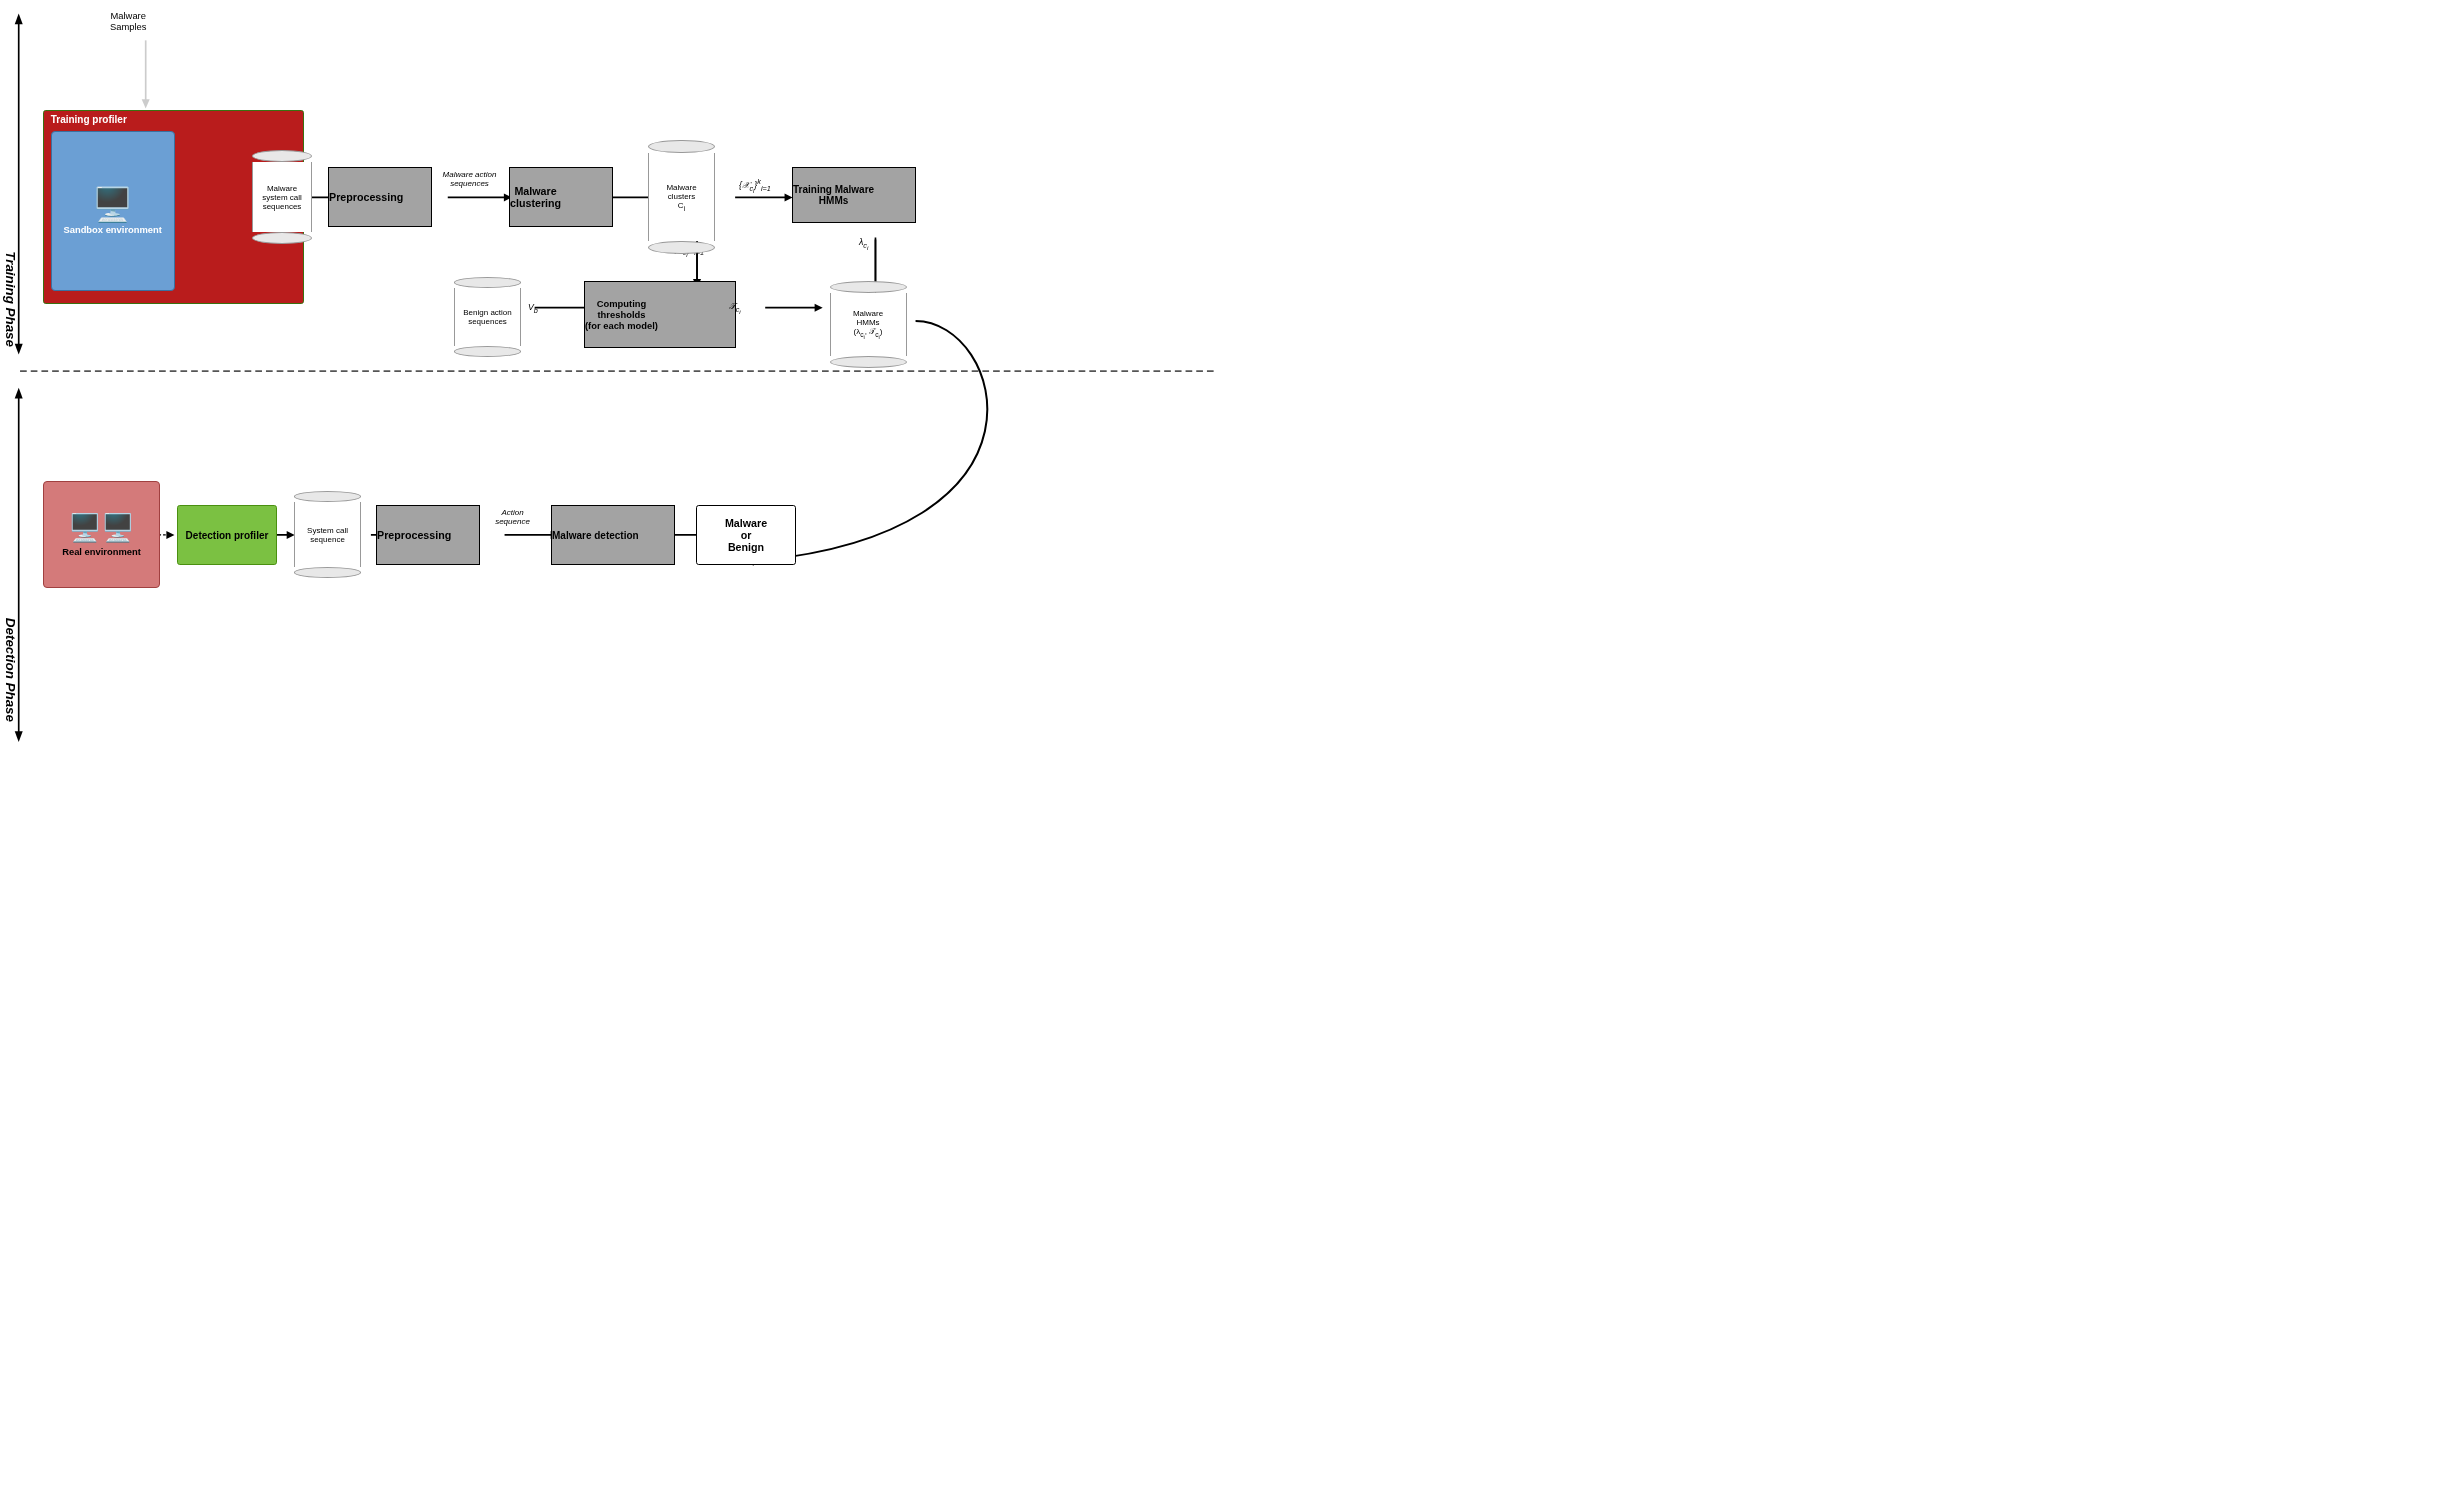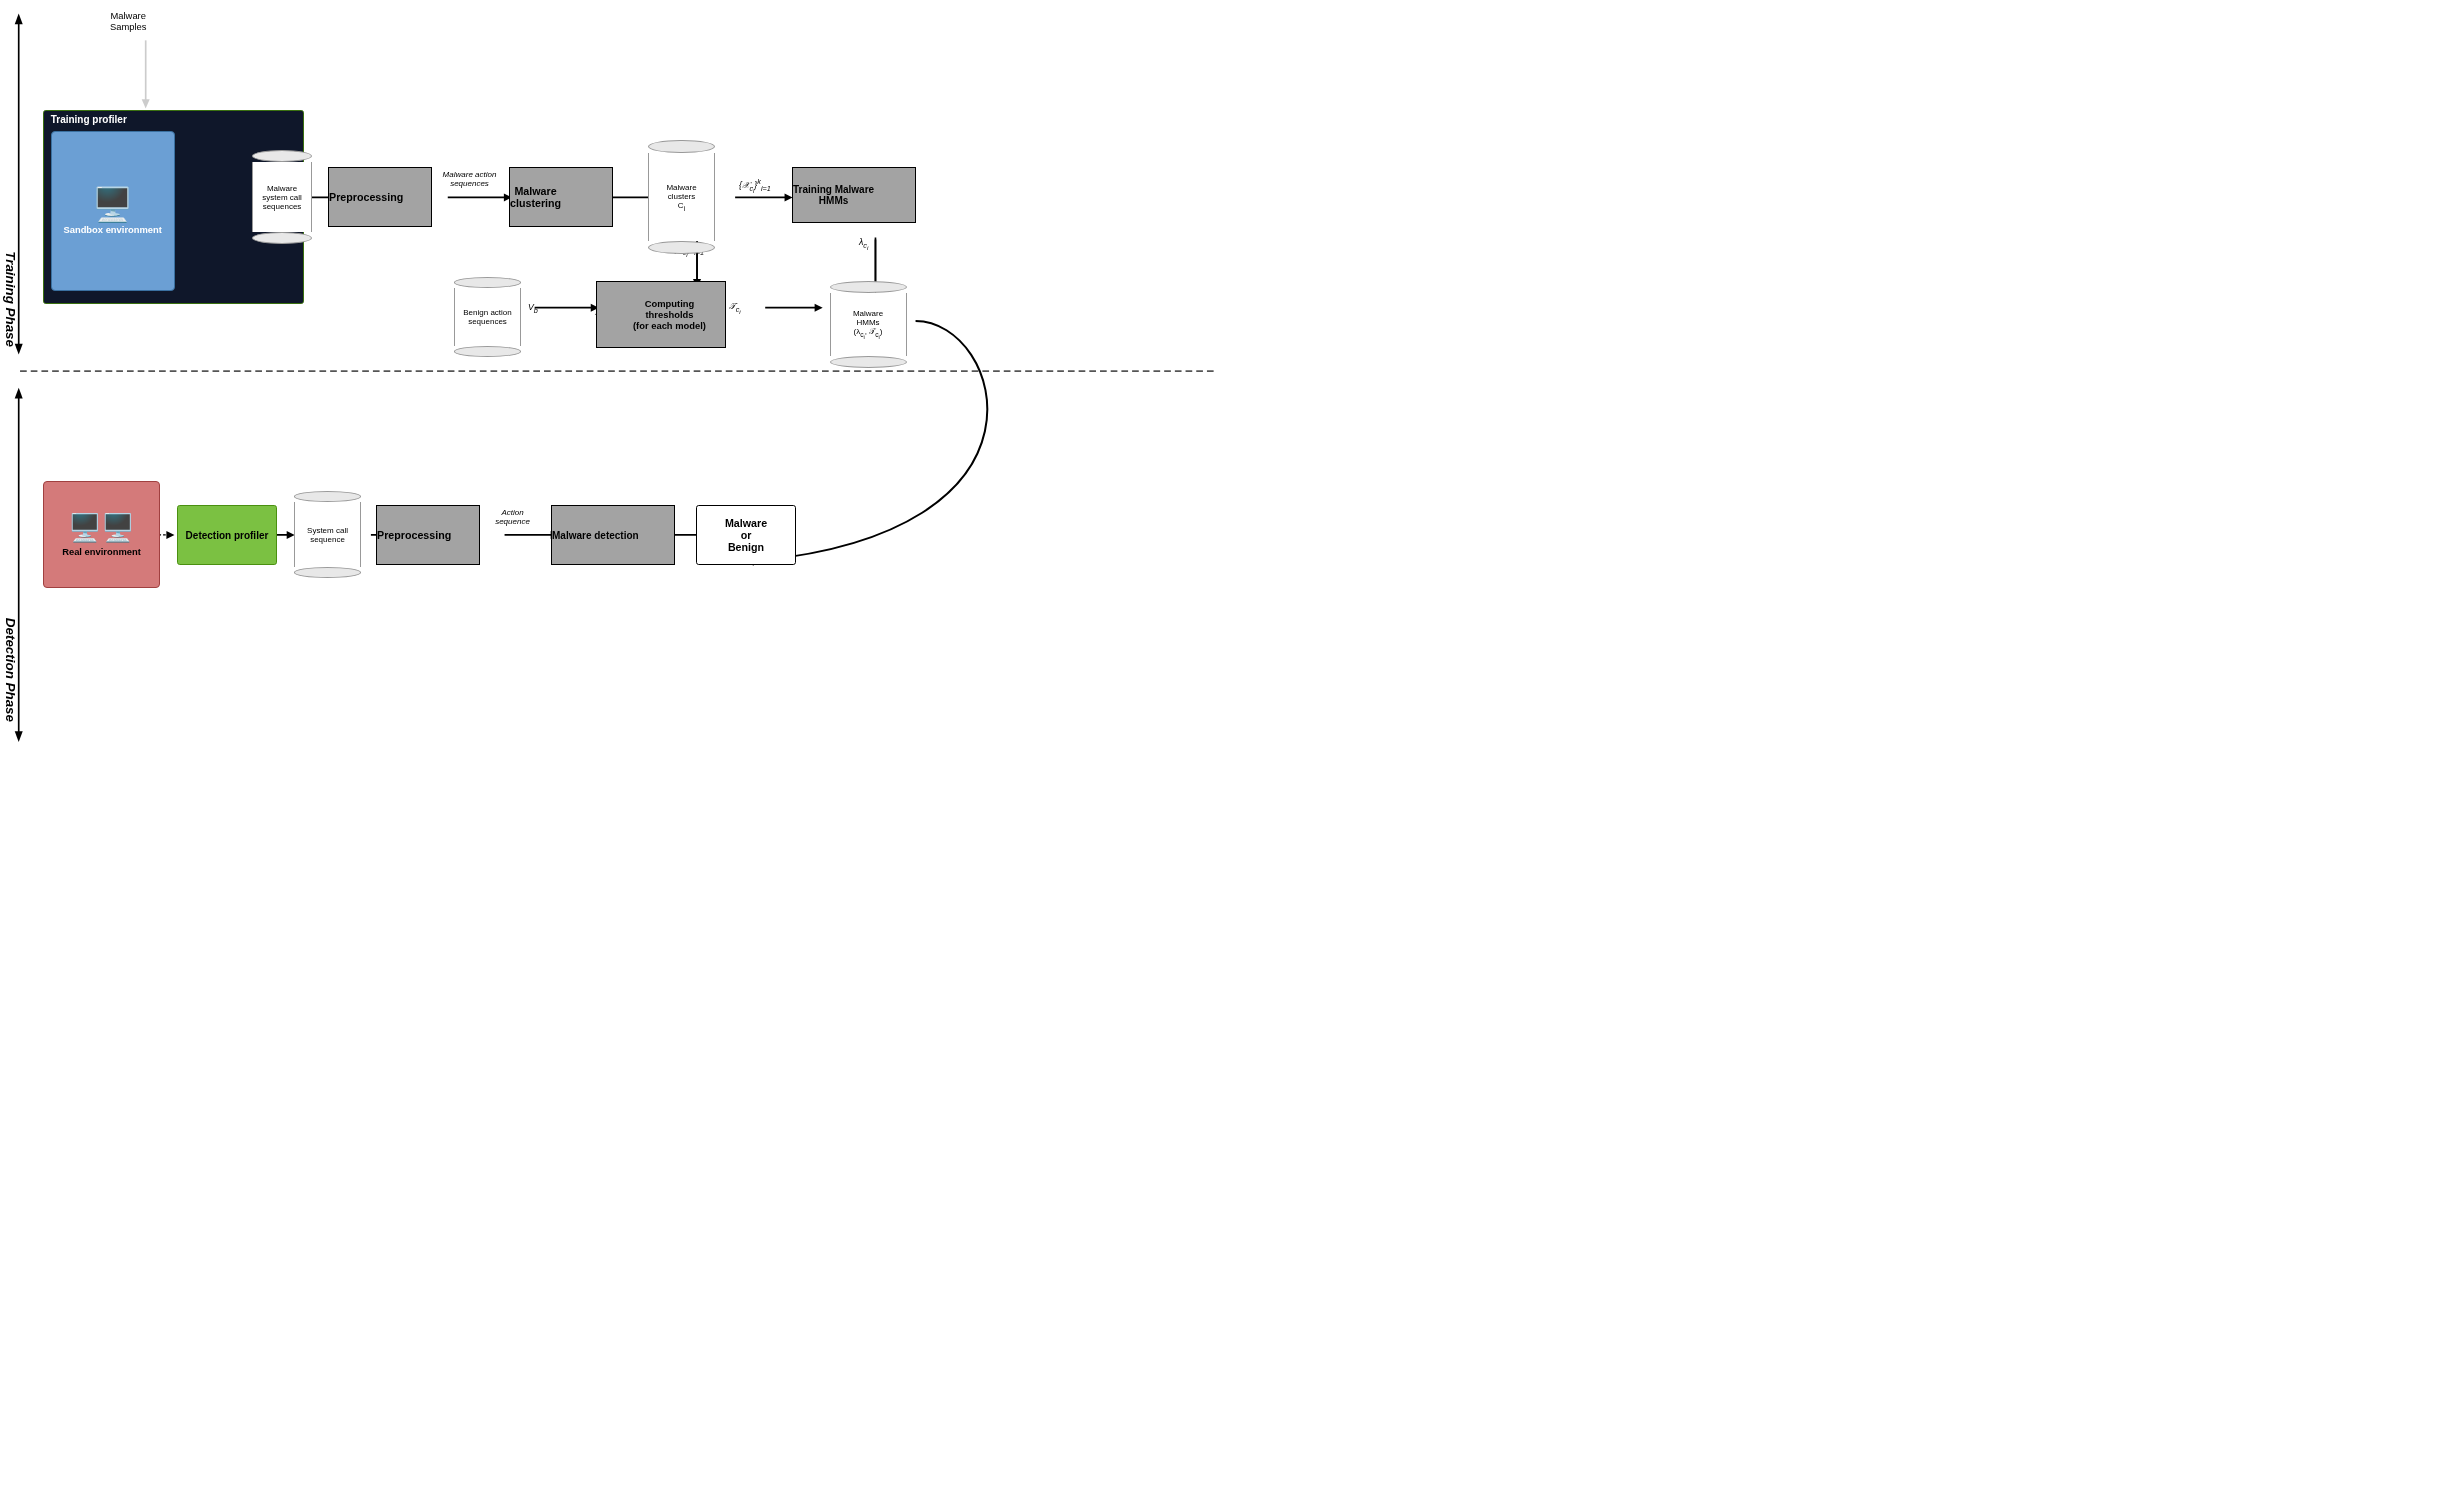--- a/index.html
+++ b/index.html
@@ -38,21 +38,21 @@
       display: flex;
       align-items: center;
       text-align: center;
       font-size: 10px;
       font-weight: bold;
     }
 
     
     .training-profiler-box {
       position: absolute;
-      background: #0f172a;
+      background: #b91c1c;
       border: 1.7px solid #3a7010;
       border-radius: 2.7px;
       padding-left: 34px;
     }
 
     .sandbox-box {
       position: absolute;
       background: #6b9fd4;
       border: 1.7px solid #3a70a0;
       border-radius: 4px;
@@ -296,21 +296,21 @@
     <div style="width:67px; height:10.7px; background:#e8e8e8; border:1.3px solid #999; border-radius:50%; position:relative; z-index:2;"></div>
     <div style="width:67px; flex:1; background:#fff; border-left:1.3px solid #999; border-right:1.3px solid #999; display:flex; align-items:center; justify-content:center; text-align:center; font-size:8px; padding:1px;">
       <span style="font-size:8px; white-space:pre-line;">Benign action
 sequences</span>
     </div>
     <div style="width:67px; height:10.7px; background:#e8e8e8; border:1.3px solid #999; border-radius:50%; position:relative; z-index:2;"></div>
   </div>
 
   <div style="position:absolute; left:528px; top:302px; font-size:8.7px; font-style:italic;">V<sub>b</sub></div>
 
-  <div class="box" style="left:596px; top:281px; width:130px; height:67px;padding-left:36px;">
+  <div class="box" style="left:584px; top:281px; width:152px; height:67px;">
     <span style="font-size:9.4px; font-weight:bold; white-space:pre-line;">Computing
 thresholds
 (for each model)</span>
   </div>
 
   <div style="position:absolute; left:729px; top:301px; font-size:8.7px; font-style:italic;">𝒯<sub>c<sub>i</sub></sub></div>
 
   <div style="position:absolute; left:823px; top:281px; width:90px; height:87px; display:flex; flex-direction:column; align-items:center;">
     <div style="width:77px; height:12px; background:#e8e8e8; border:1.3px solid #999; border-radius:50%; position:relative; z-index:2;"></div>
     <div style="width:77px; flex:1; background:#fff; border-left:1.3px solid #999; border-right:1.3px solid #999; display:flex; align-items:center; justify-content:center; text-align:center; font-size:8px; padding:1.3px;">

